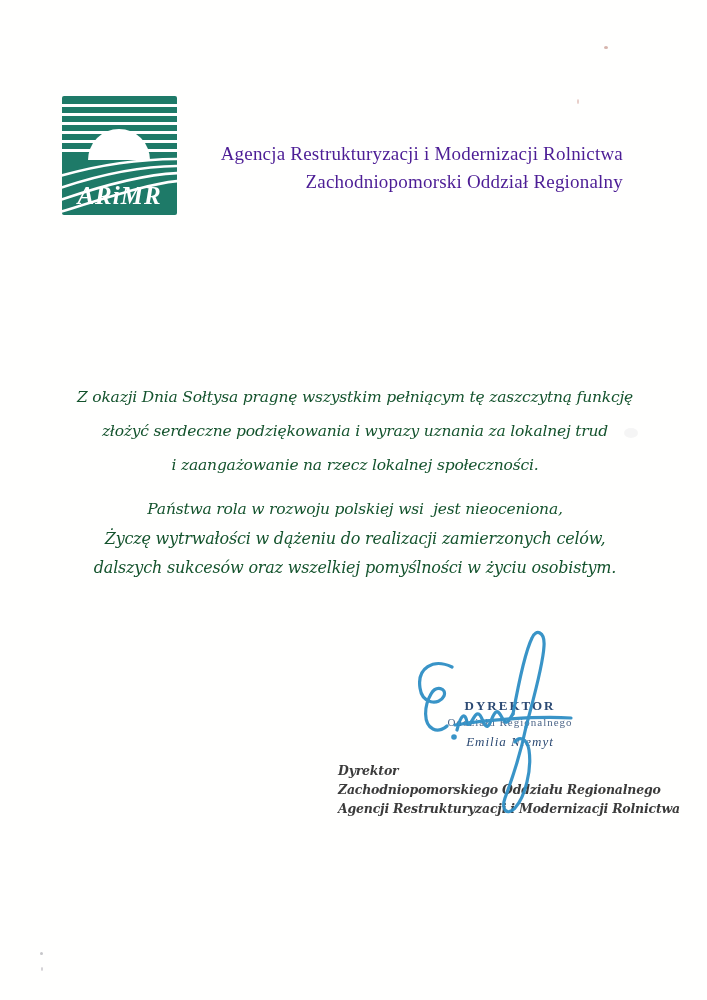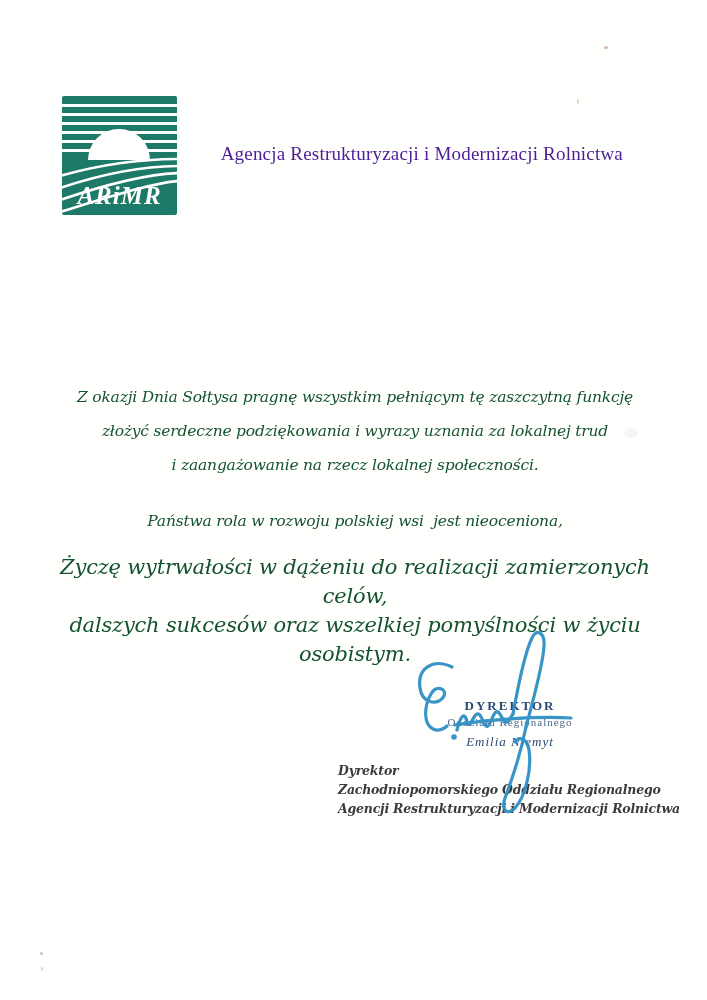--- a/index.html
+++ b/index.html
@@ -30,22 +30,22 @@
   .letter-body {
     position: absolute;
     left: 38px; top: 380px;
     width: 634px;
     text-align: center;
     font-family: "DejaVu Serif", serif;
     font-style: italic;
     color: #14532d;
   }
   .letter-body .para1 { font-size: 15.5px; line-height: 34px; letter-spacing: -0.2px; }
-  .letter-body .para2 { margin-top: 25px; font-size: 15.5px; line-height: 29px; letter-spacing: -0.2px; }
-  .letter-body .para3 { margin-top: 17px; font-size: 21px; line-height: 29px; letter-spacing: -0.2px; }
+  .letter-body .para2 { margin-top: 13px; font-size: 15.5px; line-height: 29px; letter-spacing: -0.2px; }
+  .letter-body .para3 { font-size: 16px; line-height: 29px; letter-spacing: -0.2px; }
   .bline { white-space: pre-wrap; }
   .stamp {
     position: absolute;
     left: 430px; top: 698px;
     width: 160px;
     text-align: center;
     color: #2c4a73;
     font-family: "Liberation Serif", serif;
     z-index: 1;
   }
@@ -103,20 +103,21 @@
         <path d="M -2 92  C 40 78,  80 70,  117 70"></path>
         <path d="M -2 104 C 45 88,  85 78,  117 77"></path>
         <path d="M -2 116 C 50 100, 90 87,  117 85"></path>
       </g>
       <text x="57.5" y="108" text-anchor="middle" font-family="Liberation Serif, serif" font-style="italic" font-weight="bold" font-size="25" letter-spacing="1" fill="#ffffff">ARiMR</text>
     </svg>
   </div>
 
   <div class="letterhead">
     <div>Agencja Restrukturyzacji i Modernizacji Rolnictwa</div>
+    <div>Zachodniopomorski Oddział Regionalny</div>
   </div>
 
   <div class="letter-body">
     <div class="para1">
       <div class="bline">Z okazji Dnia Sołtysa pragnę wszystkim pełniącym tę zaszczytną funkcję</div>
       <div class="bline">złożyć serdeczne podziękowania i wyrazy uznania za lokalnej trud</div>
       <div class="bline">i zaangażowanie na rzecz lokalnej społeczności.</div>
     </div>
     <div class="para2">
       <div class="bline">Państwa rola w rozwoju polskiej wsi  jest nieoceniona,</div>

